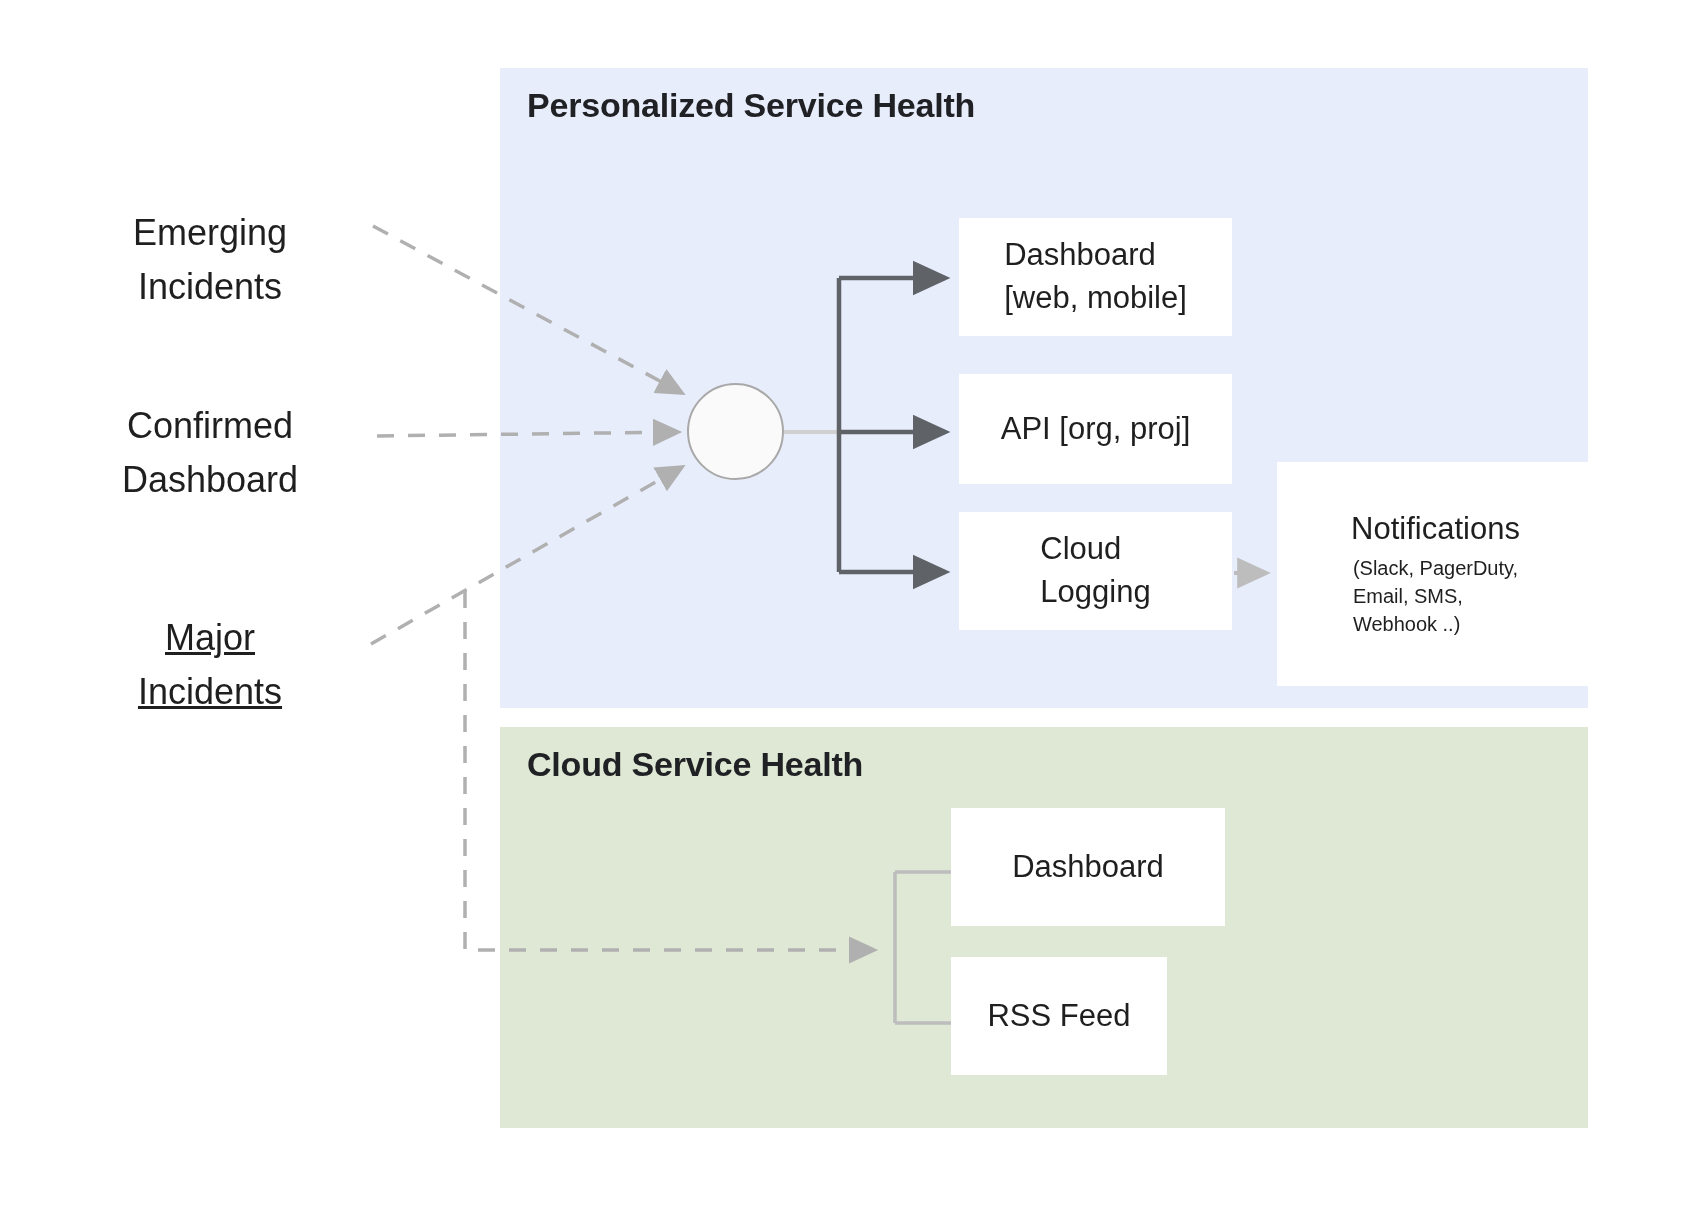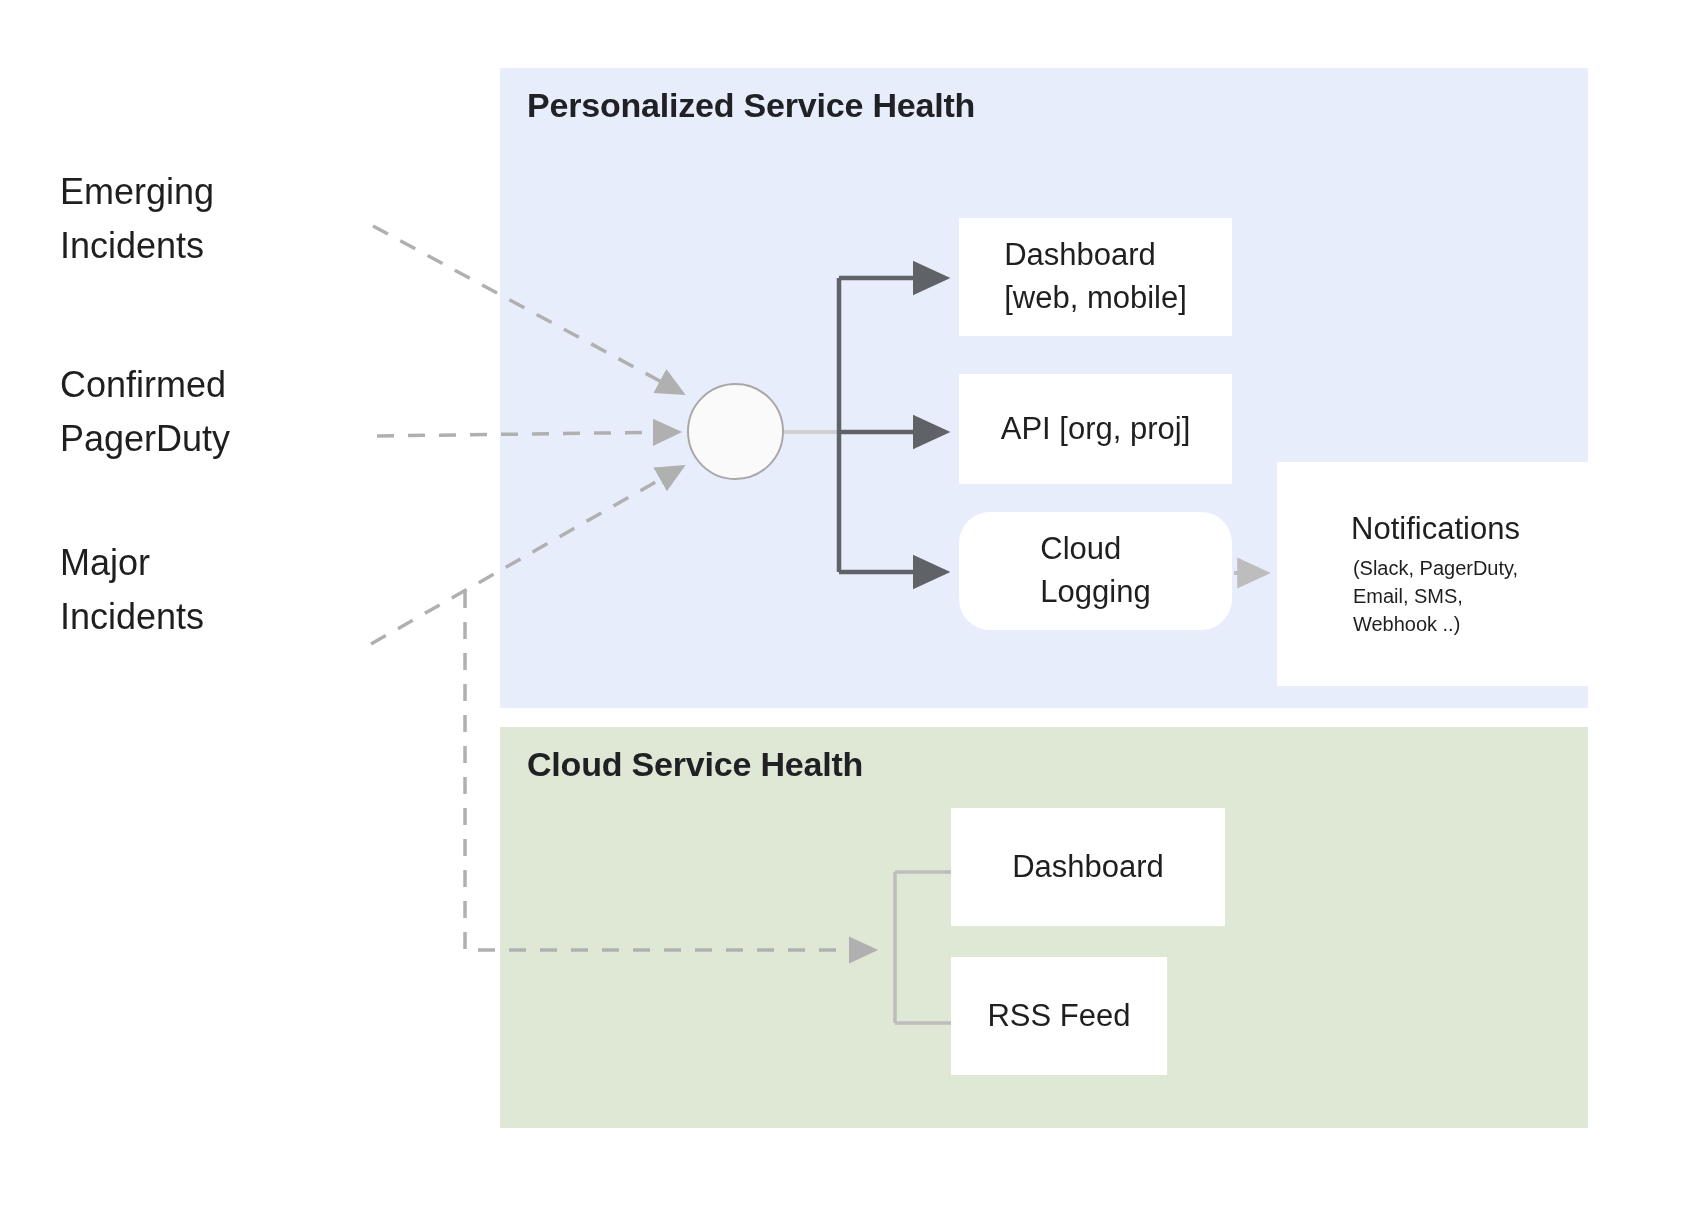--- a/index.html
+++ b/index.html
@@ -45,44 +45,45 @@
     white-space: nowrap;
   }
   #title-personalized { left: 527px; top: 86px; }
   #title-cloud { left: 527px; top: 745px; }
 
   .side-label {
     position: absolute;
     font-size: 36px;
     line-height: 1.5;
     color: #1f1f1f;
-    text-align: left;
+    text-align: center;
     white-space: pre-line;
+    margin-top: 41px;
   }
   #label-emerging  { left: 60px; top: 165px;  width: 300px; }
   #label-confirmed { left: 60px; top: 358px;  width: 300px; }
-  #label-major     { left: 60px; top: 536px;  width: 300px; }
+  #label-major     { left: 60px; top: 570px;  width: 300px; text-decoration: underline; }
 
   .node-box {
     position: absolute;
     background: #ffffff;
     box-sizing: border-box;
     display: flex;
     align-items: center;
     justify-content: center;
     text-align: left;
     font-size: 31px;
     line-height: 1.38;
     color: #1f1f1f;
     white-space: pre-line;
   }
 
   #box-dashboard-web { left: 959px;  top: 218px; width: 273px; height: 118px; }
   #box-api           { left: 959px;  top: 374px; width: 273px; height: 110px; }
-  #box-cloud-logging { left: 959px;  top: 512px; width: 273px; height: 118px; border-radius: 31px; }
+  #box-cloud-logging { left: 959px;  top: 512px; width: 273px; height: 118px; }
   #box-notifications {
     left: 1277px; top: 462px; width: 317px; height: 224px;
     flex-direction: column;
   }
   #box-notifications .notif-title { font-size: 31px; line-height: 1.3; }
   #box-notifications .notif-sub   { font-size: 20px; line-height: 1.42; margin-top: 4px; }
 
   #box-dashboard-csh { left: 951px; top: 808px; width: 274px; height: 118px; }
   #box-rss           { left: 951px; top: 957px; width: 216px; height: 118px; }
 
@@ -164,21 +165,21 @@
     </g>
   </svg>
 
   <div class="panel-title" id="title-personalized">Personalized Service Health</div>
 
   <div class="panel-title" id="title-cloud">Cloud Service Health</div>
 
   <div class="side-label" id="label-emerging">Emerging
 Incidents</div>
   <div class="side-label" id="label-confirmed">Confirmed
-PagerDuty</div>
+Dashboard</div>
   <div class="side-label" id="label-major">Major
 Incidents</div>
 
   <div id="hub-circle"></div>
 
   <div class="node-box" id="box-dashboard-web">Dashboard
 [web, mobile]</div>
 
   <div class="node-box" id="box-api">API [org, proj]</div>
 

